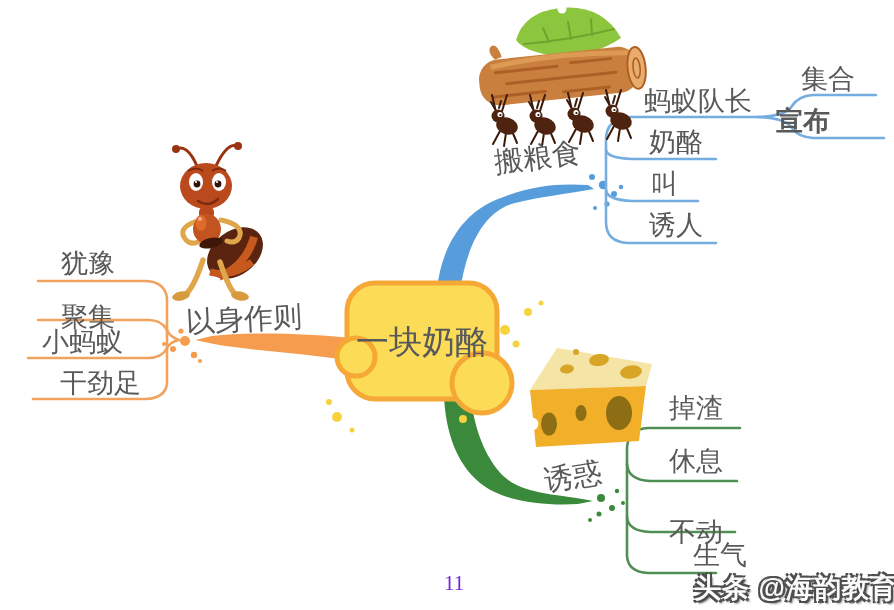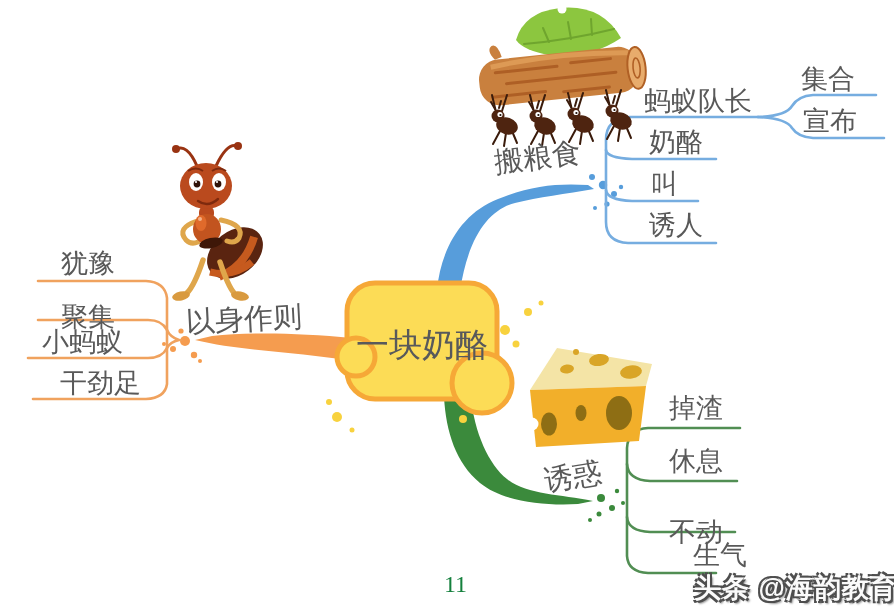--- a/index.html
+++ b/index.html
@@ -9,25 +9,25 @@
   }
   #art{position:absolute;left:0;top:0;}
   .lbl{
     position:absolute;color:#595959;font-size:27px;line-height:1.05;
     white-space:nowrap;font-family:"Liberation Sans", sans-serif;
   }
   .branch-lbl{font-size:29px;}
   .center-lbl{
     left:347px;top:284px;width:150px;height:114px;
     display:flex;align-items:center;justify-content:center;
-    padding-top:8px;box-sizing:border-box;font-size:33px;color:#58595b;
+    padding-top:8px;box-sizing:border-box;font-size:33px;color:#58595b;font-family:Liberation Mono, monospace;
   }
   .page-num{
     left:444px;top:572px;font-family:"Liberation Serif", serif;
-    font-size:24px;color:#15803d;
+    font-size:21px;color:#6d28d9;
   }
   .watermark{
     left:694px;top:574px;font-size:27px;font-weight:bold;letter-spacing:1px;
     color:#fbfbfb;
     text-shadow:-2px -2px 0 #4e4e4e, 2px -2px 0 #4e4e4e,
                 -2px 2px 0 #4e4e4e, 2px 2px 0 #4e4e4e, 3px 3px 2px #9a9a9a;
   }
 </style>
 </head>
 <body>
@@ -266,21 +266,21 @@
       </g>
       <circle cx="532" cy="424" r="6.5" fill="#ffffff"></circle>
     </g>
   </svg>
 
   <div class="lbl center-lbl">一块奶酪</div>
 
   <div class="lbl branch-lbl" style="left:494px;top:142px;transform:rotate(-7deg);">搬粮食</div>
   <div class="lbl" style="left:644px;top:87px;">蚂蚁队长</div>
   <div class="lbl" style="left:801px;top:65px;">集合</div>
-  <div class="lbl" style="left:803px;top:107px;">宣布</div>
+  <div class="lbl" style="left:776px;top:107px;font-weight:bold;">宣布</div>
   <div class="lbl" style="left:649px;top:128px;">奶酪</div>
   <div class="lbl" style="left:651px;top:170px;">叫</div>
   <div class="lbl" style="left:649px;top:211px;">诱人</div>
 
   <div class="lbl branch-lbl" style="left:186px;top:304px;transform:rotate(-3deg);">以身作则</div>
   <div class="lbl" style="left:61px;top:249px;text-align:center;">犹豫</div>
   <div class="lbl" style="left:61px;top:289px;margin-top:14px;">聚集</div>
   <div class="lbl" style="left:42px;top:328px;text-align:center;">小蚂蚁</div>
   <div class="lbl" style="left:60px;top:369px;">干劲足</div>
 

